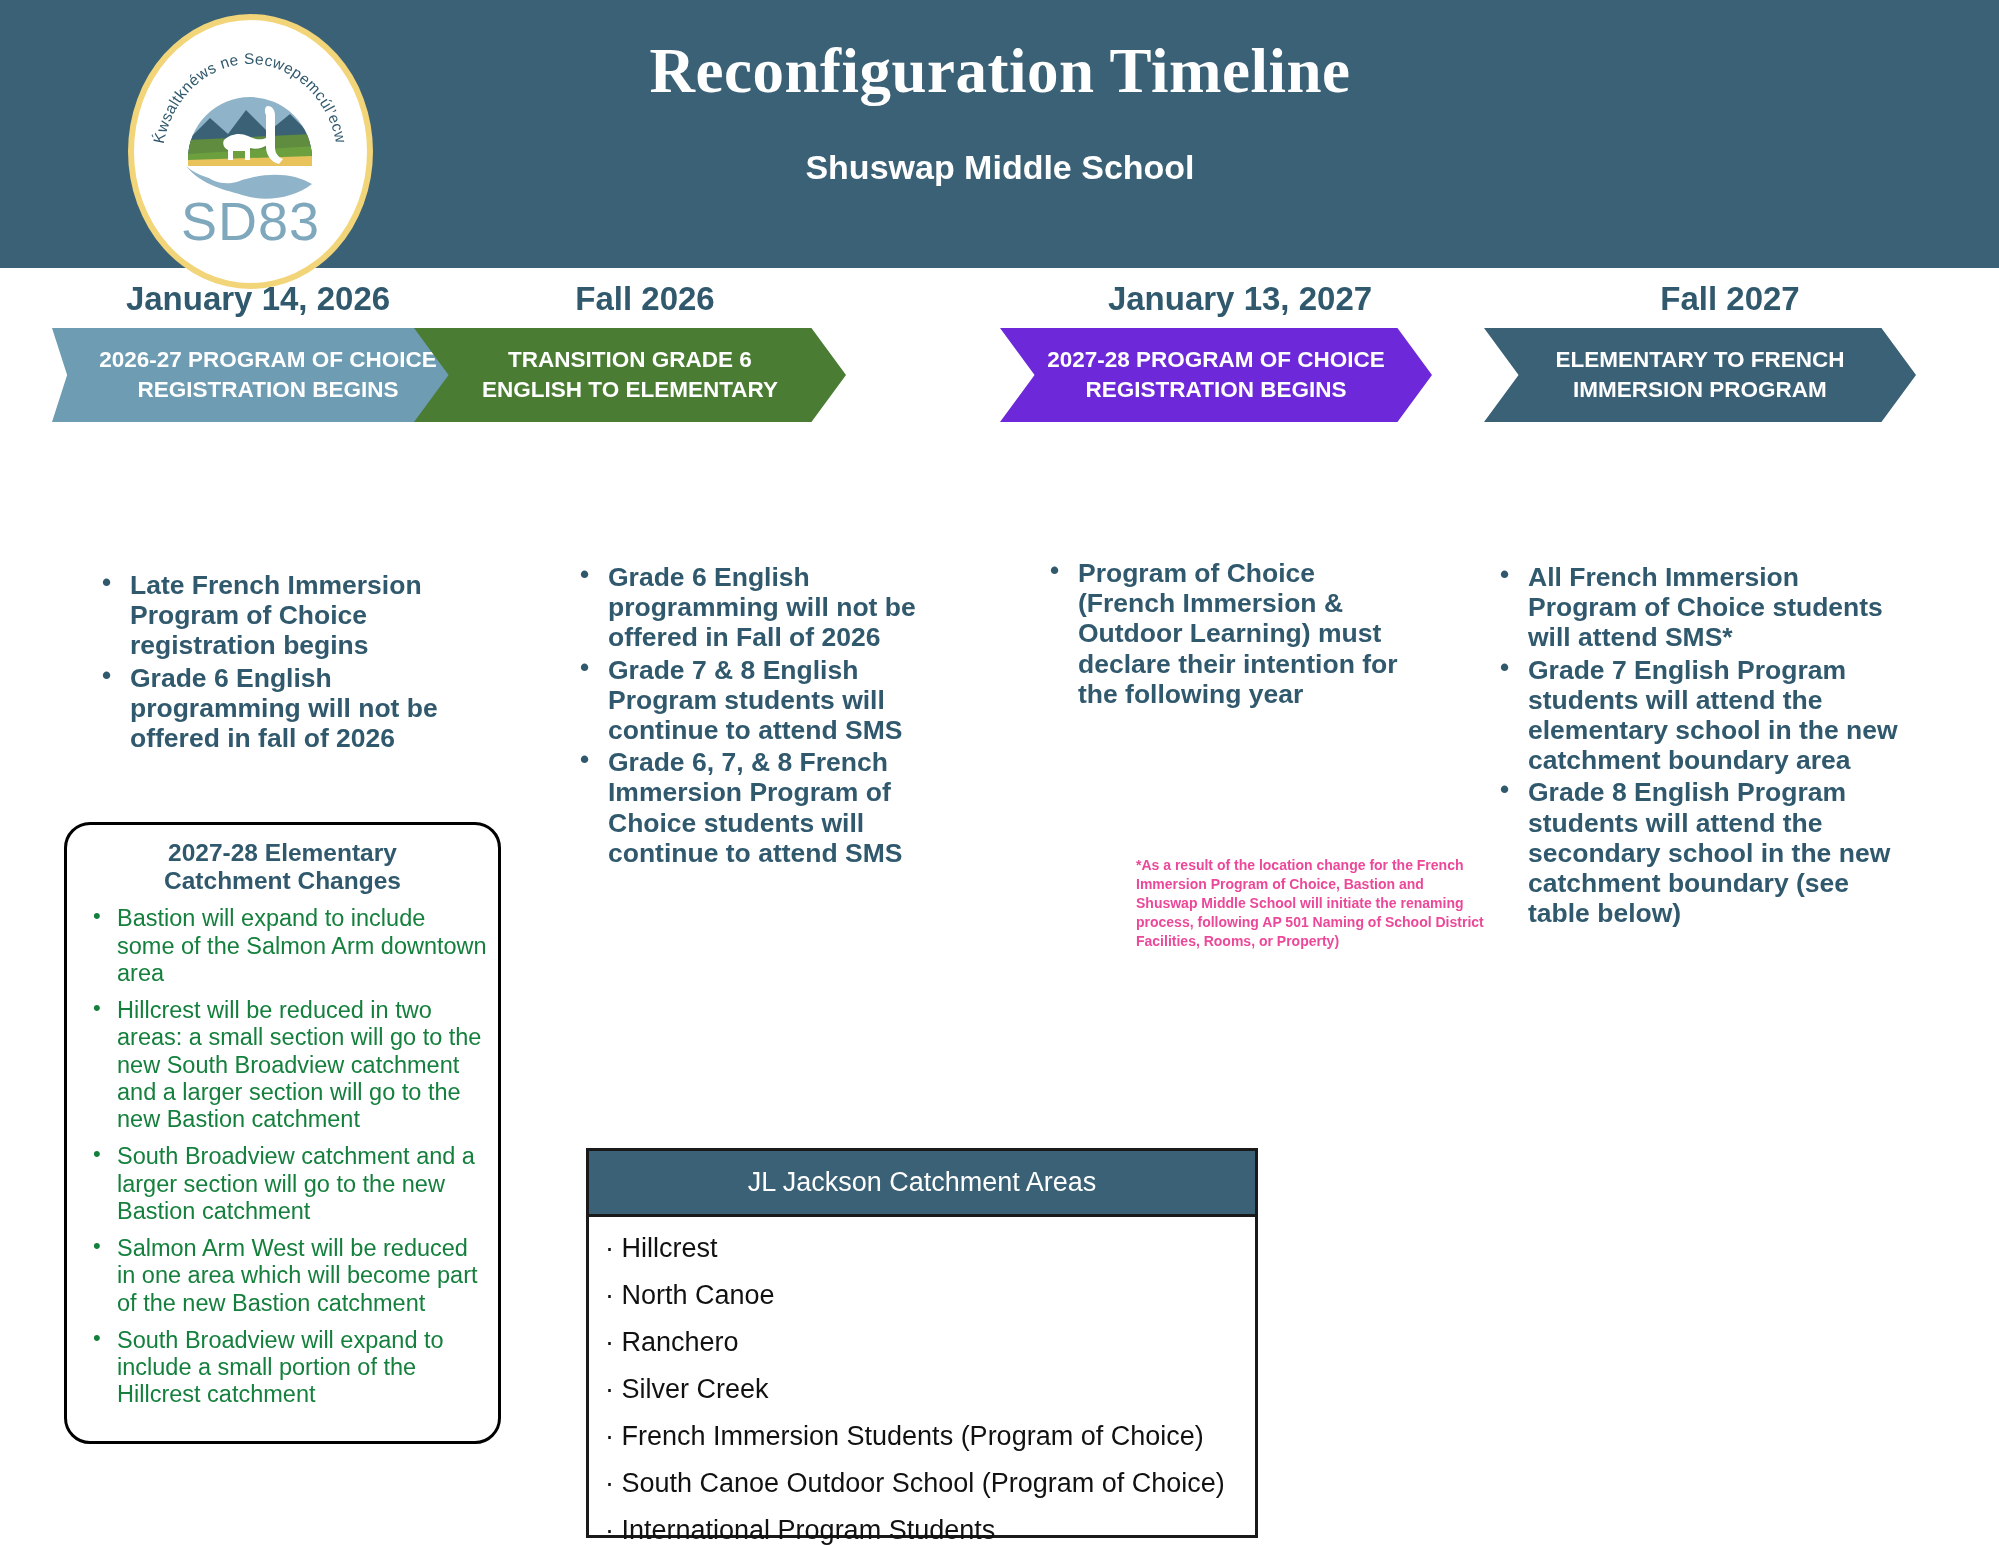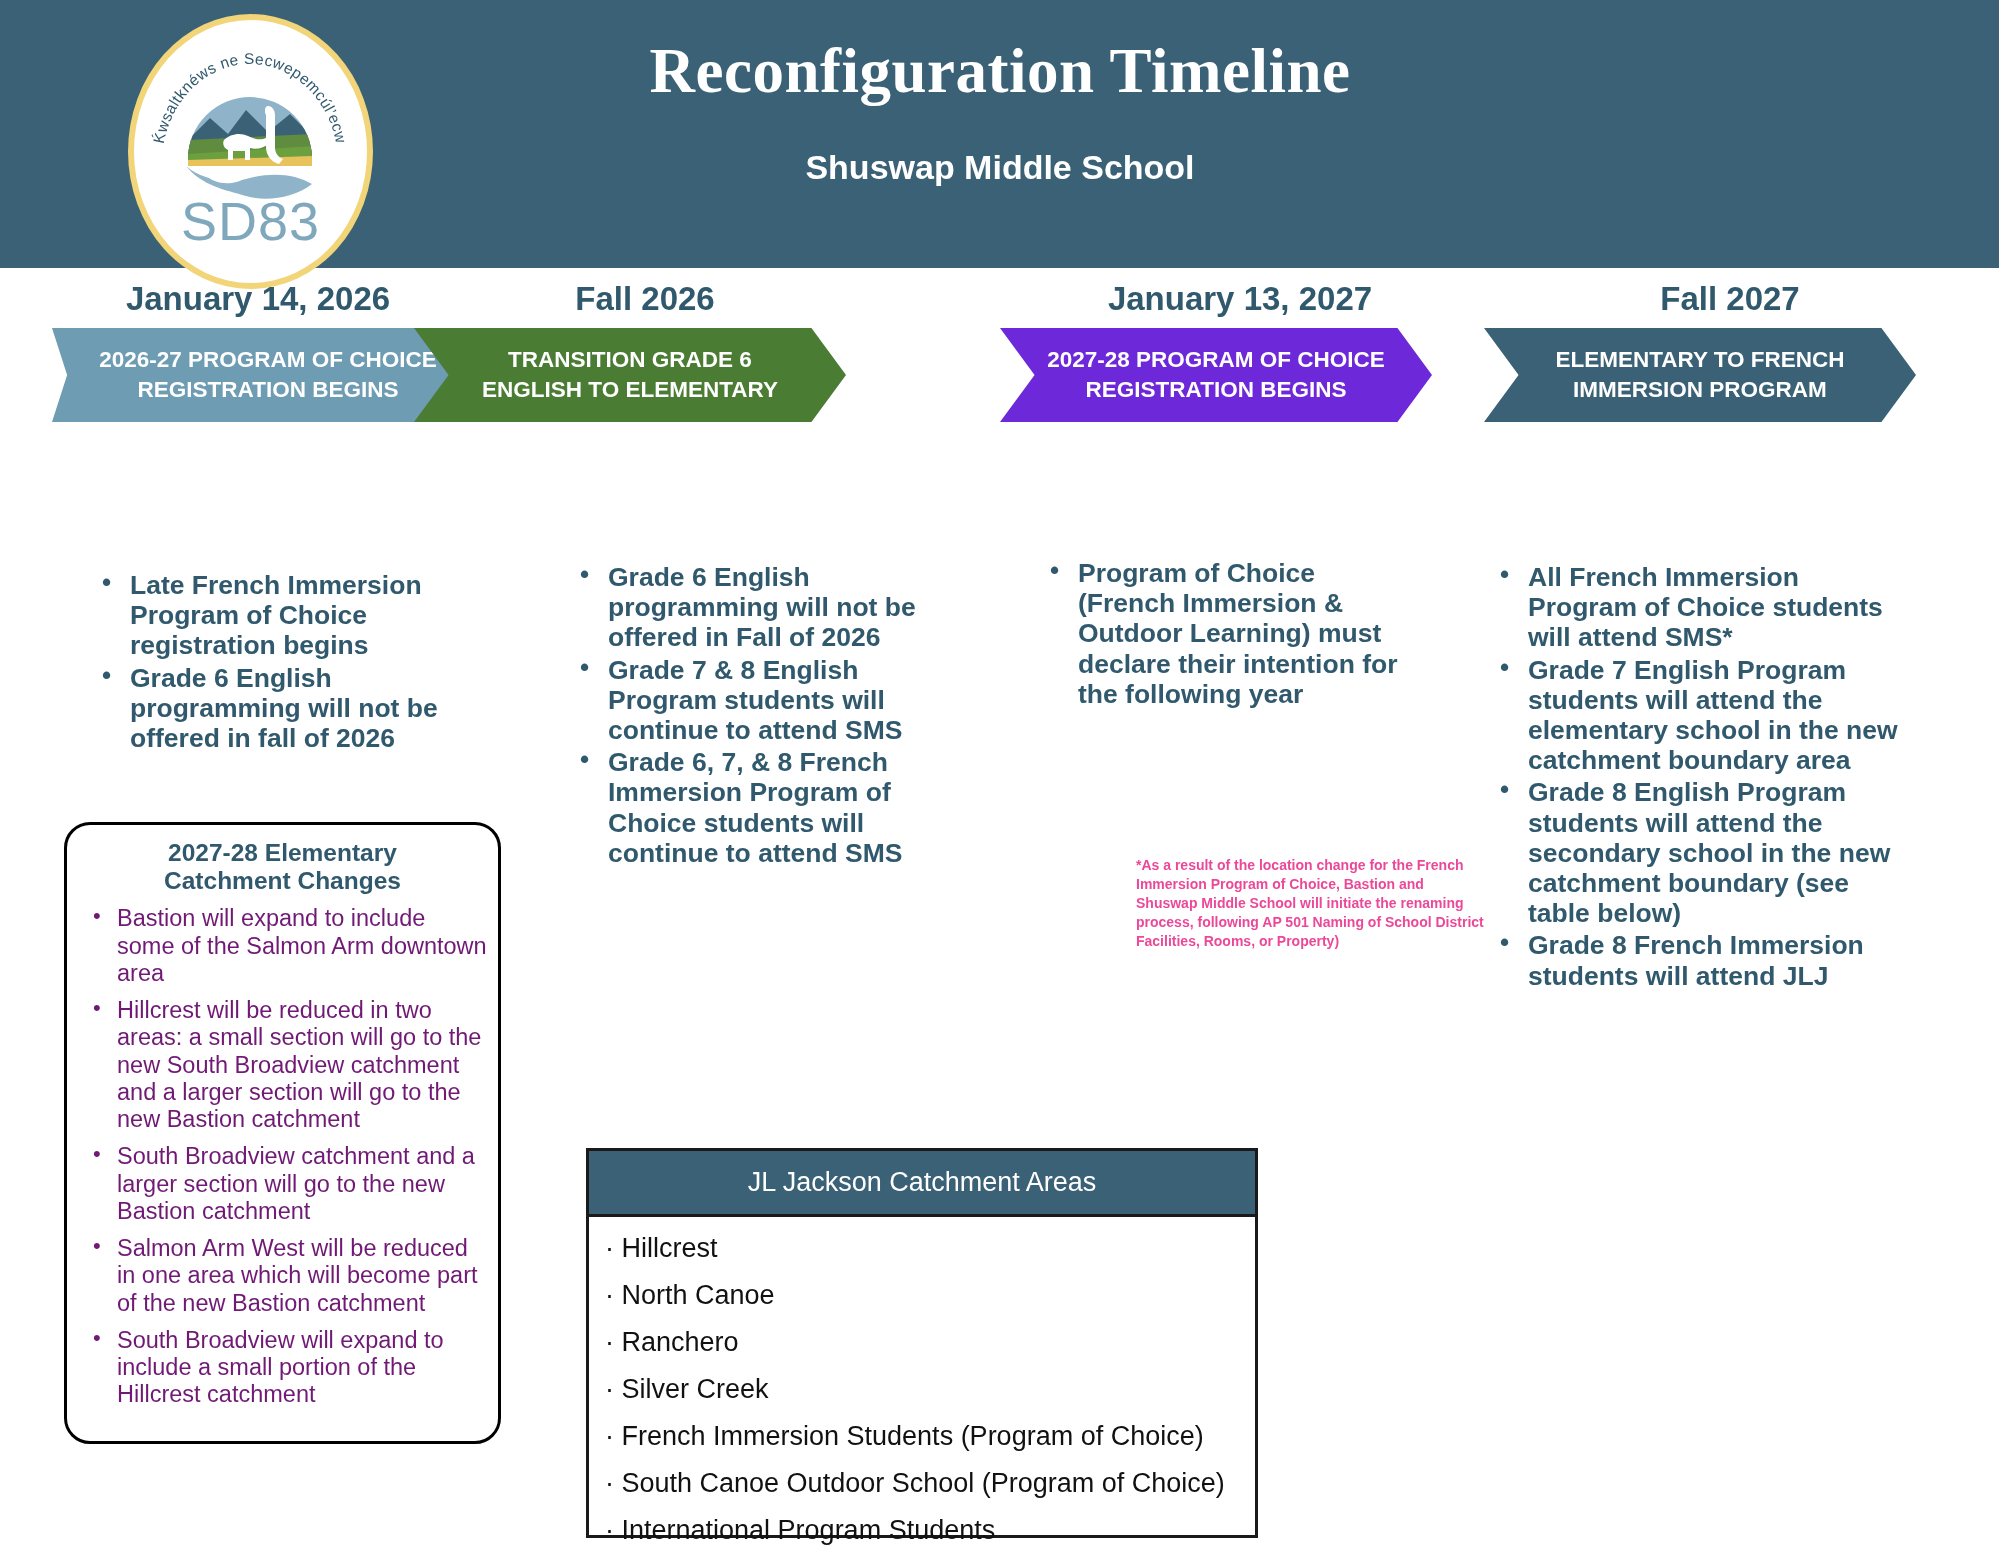--- a/index.html
+++ b/index.html
@@ -71,21 +71,21 @@
     position:absolute; left:64px; top:822px; width:437px; height:622px;
     border:3px solid #000; border-radius:26px; background:#fff; padding:14px 10px 6px 10px;
   }
   .catch-title {
     text-align:center; font-weight:700; font-size:24.5px; color:#31596d;
     line-height:1.15; margin-bottom:10px;
   }
   .catch-box ul { list-style:none; }
   .catch-box li {
     position:relative; padding-left:40px; margin-bottom:10px;
-    font-size:23.5px; line-height:1.16; color:#701a75; font-weight:400;
+    font-size:23.5px; line-height:1.16; color:#15803d; font-weight:400;
   }
   .catch-box li::before {
     content:"\2022"; position:absolute; left:16px; top:-2px; font-size:22px;
   }
 
   
   .note {
     position:absolute; left:1136px; top:856px; width:350px;
     font-weight:700; font-size:14px; line-height:1.36; color:#ec4899;
   }
@@ -199,21 +199,20 @@
     <ul>
       <li>Program of Choice (French Immersion &amp; Outdoor Learning) must declare their intention for the following year</li>
     </ul>
   </div>
 
   <div class="col-list" style="left:1490px; top:562px; width:420px;">
     <ul>
       <li>All French Immersion Program of Choice students will attend SMS*</li>
       <li>Grade 7 English Program students will attend the elementary school in the new catchment boundary area</li>
       <li>Grade 8 English Program students will attend the secondary school in the new catchment boundary (see table below)</li>
-      <li>Grade 8 French Immersion students will attend JLJ</li>
     </ul>
   </div>
 
   <div class="note">*As a result of the location change for the French Immersion Program of Choice, Bastion and Shuswap Middle School will initiate the renaming process, following AP 501 Naming of School District Facilities, Rooms, or Property)</div>
 
   <div class="catch-box">
     <div class="catch-title">
       <div>2027-28 Elementary</div>
       <div>Catchment Changes</div>
     </div>

